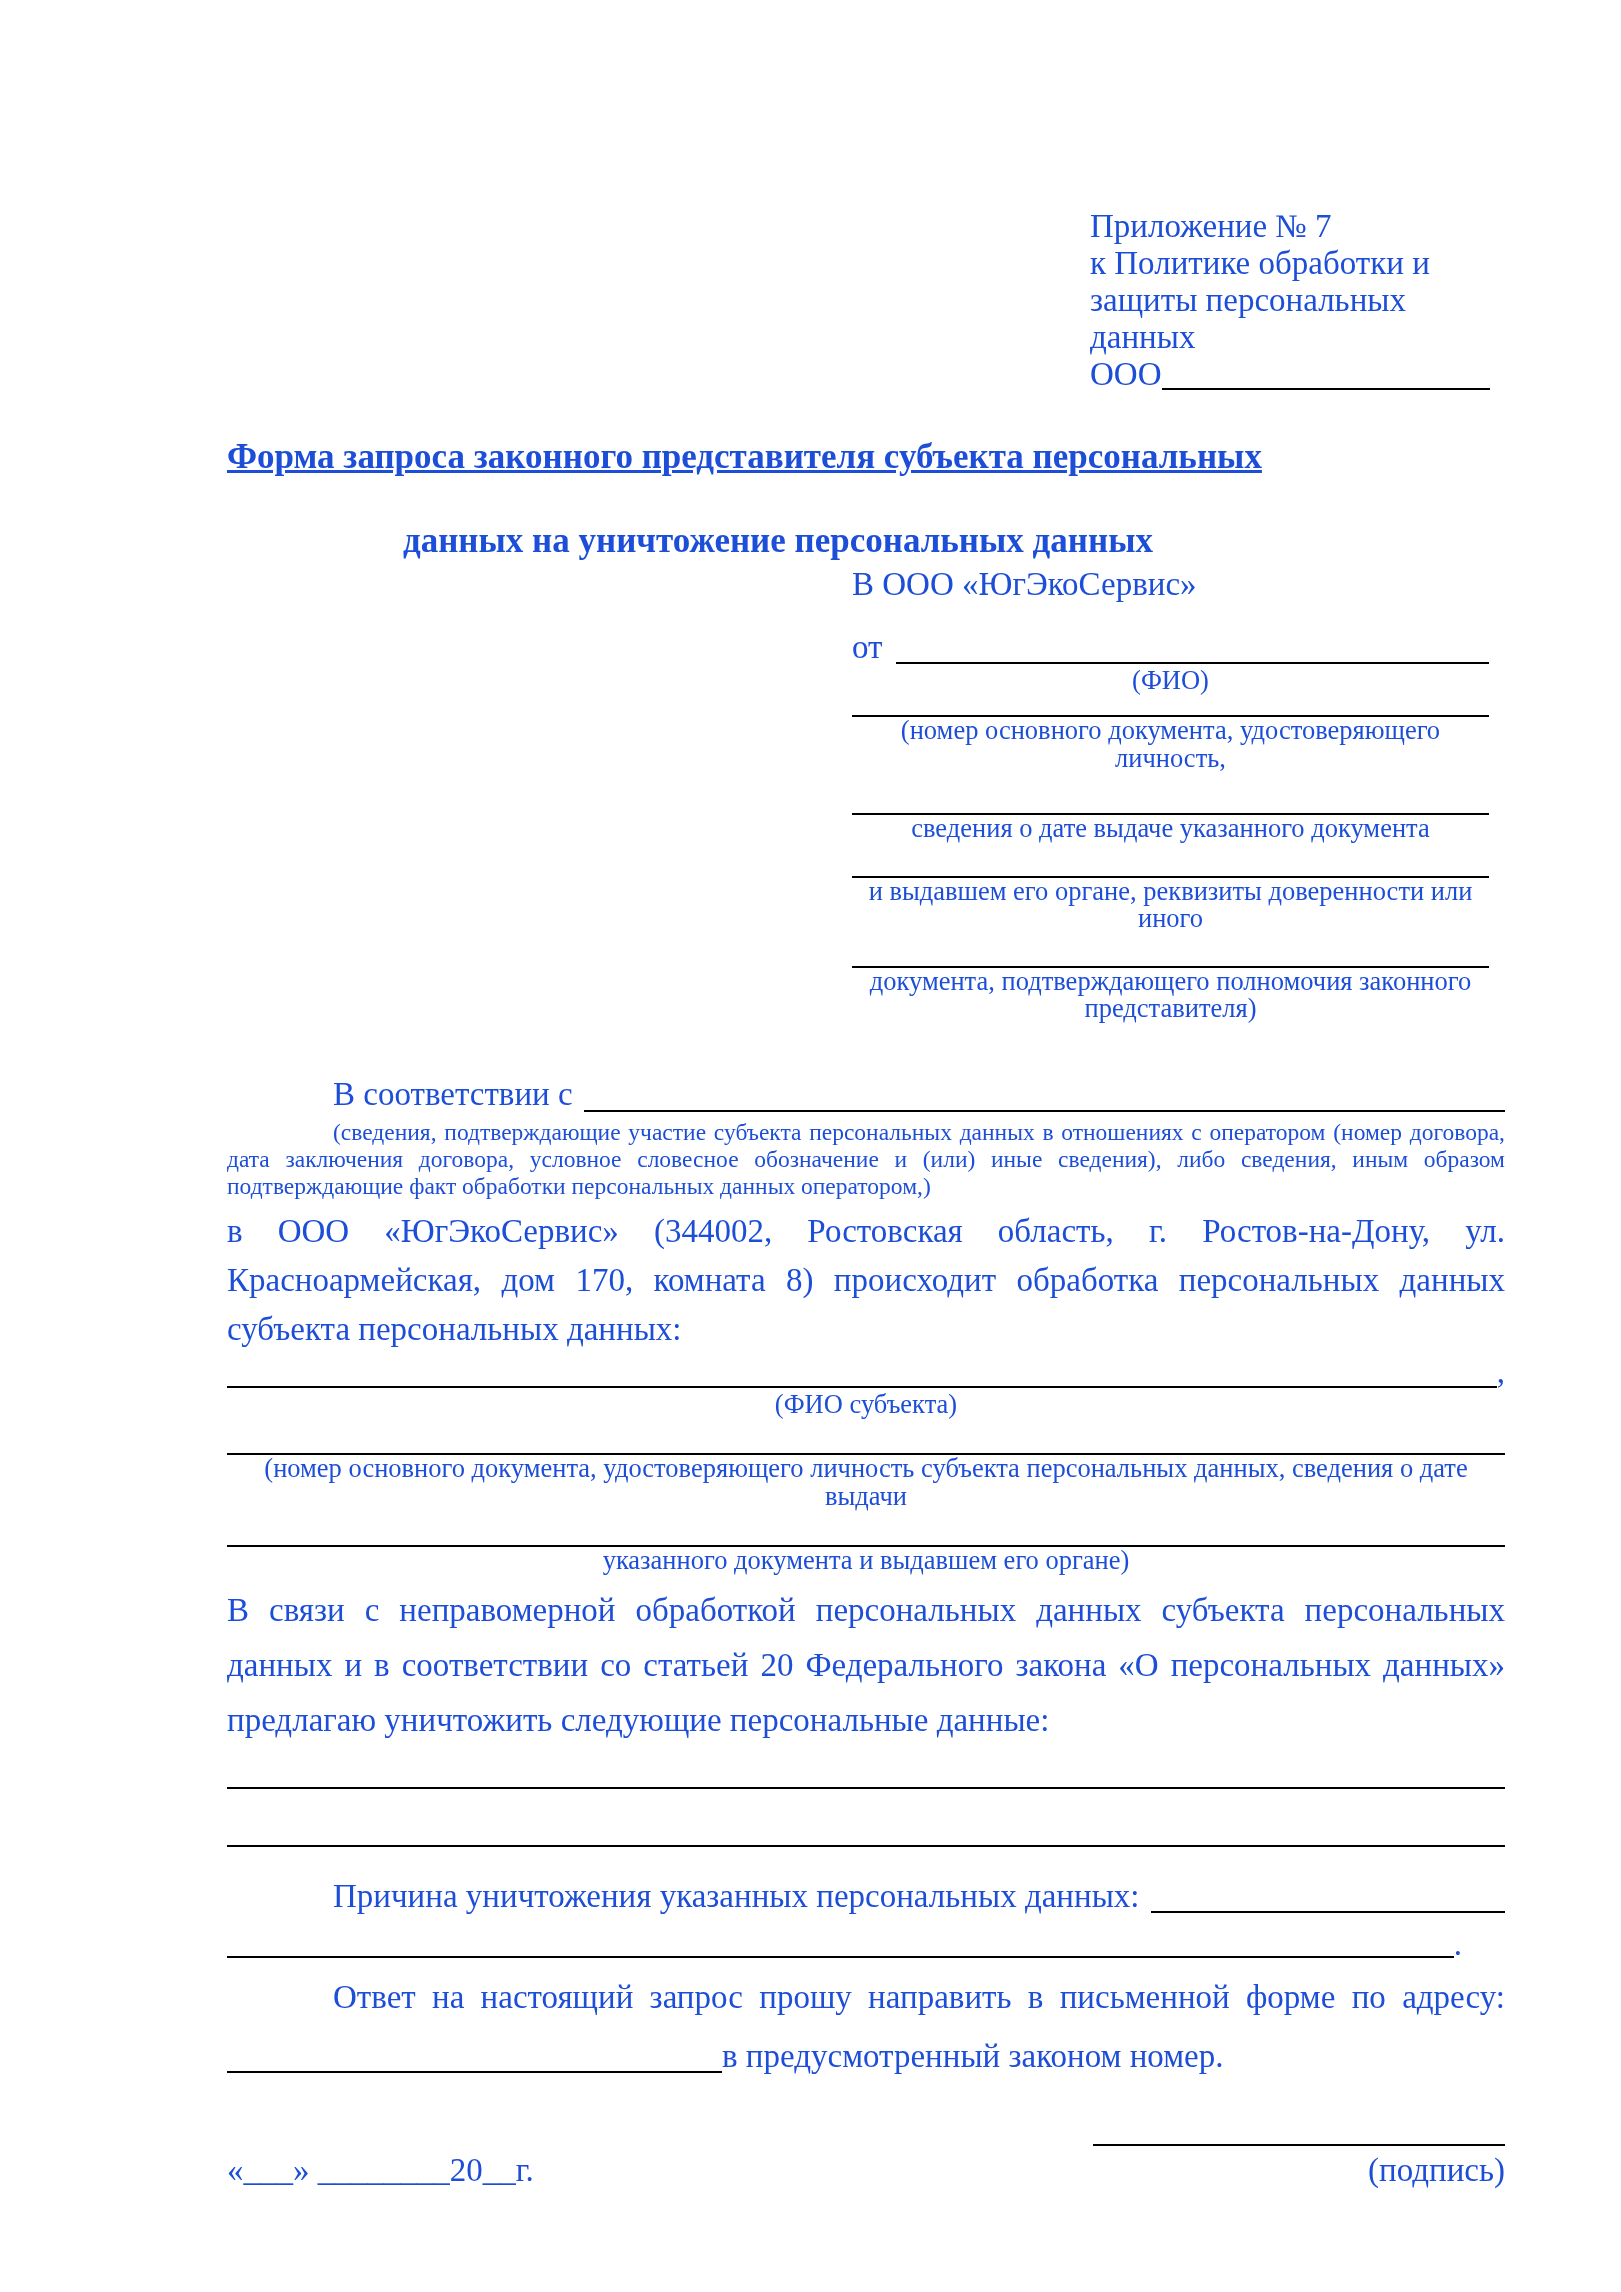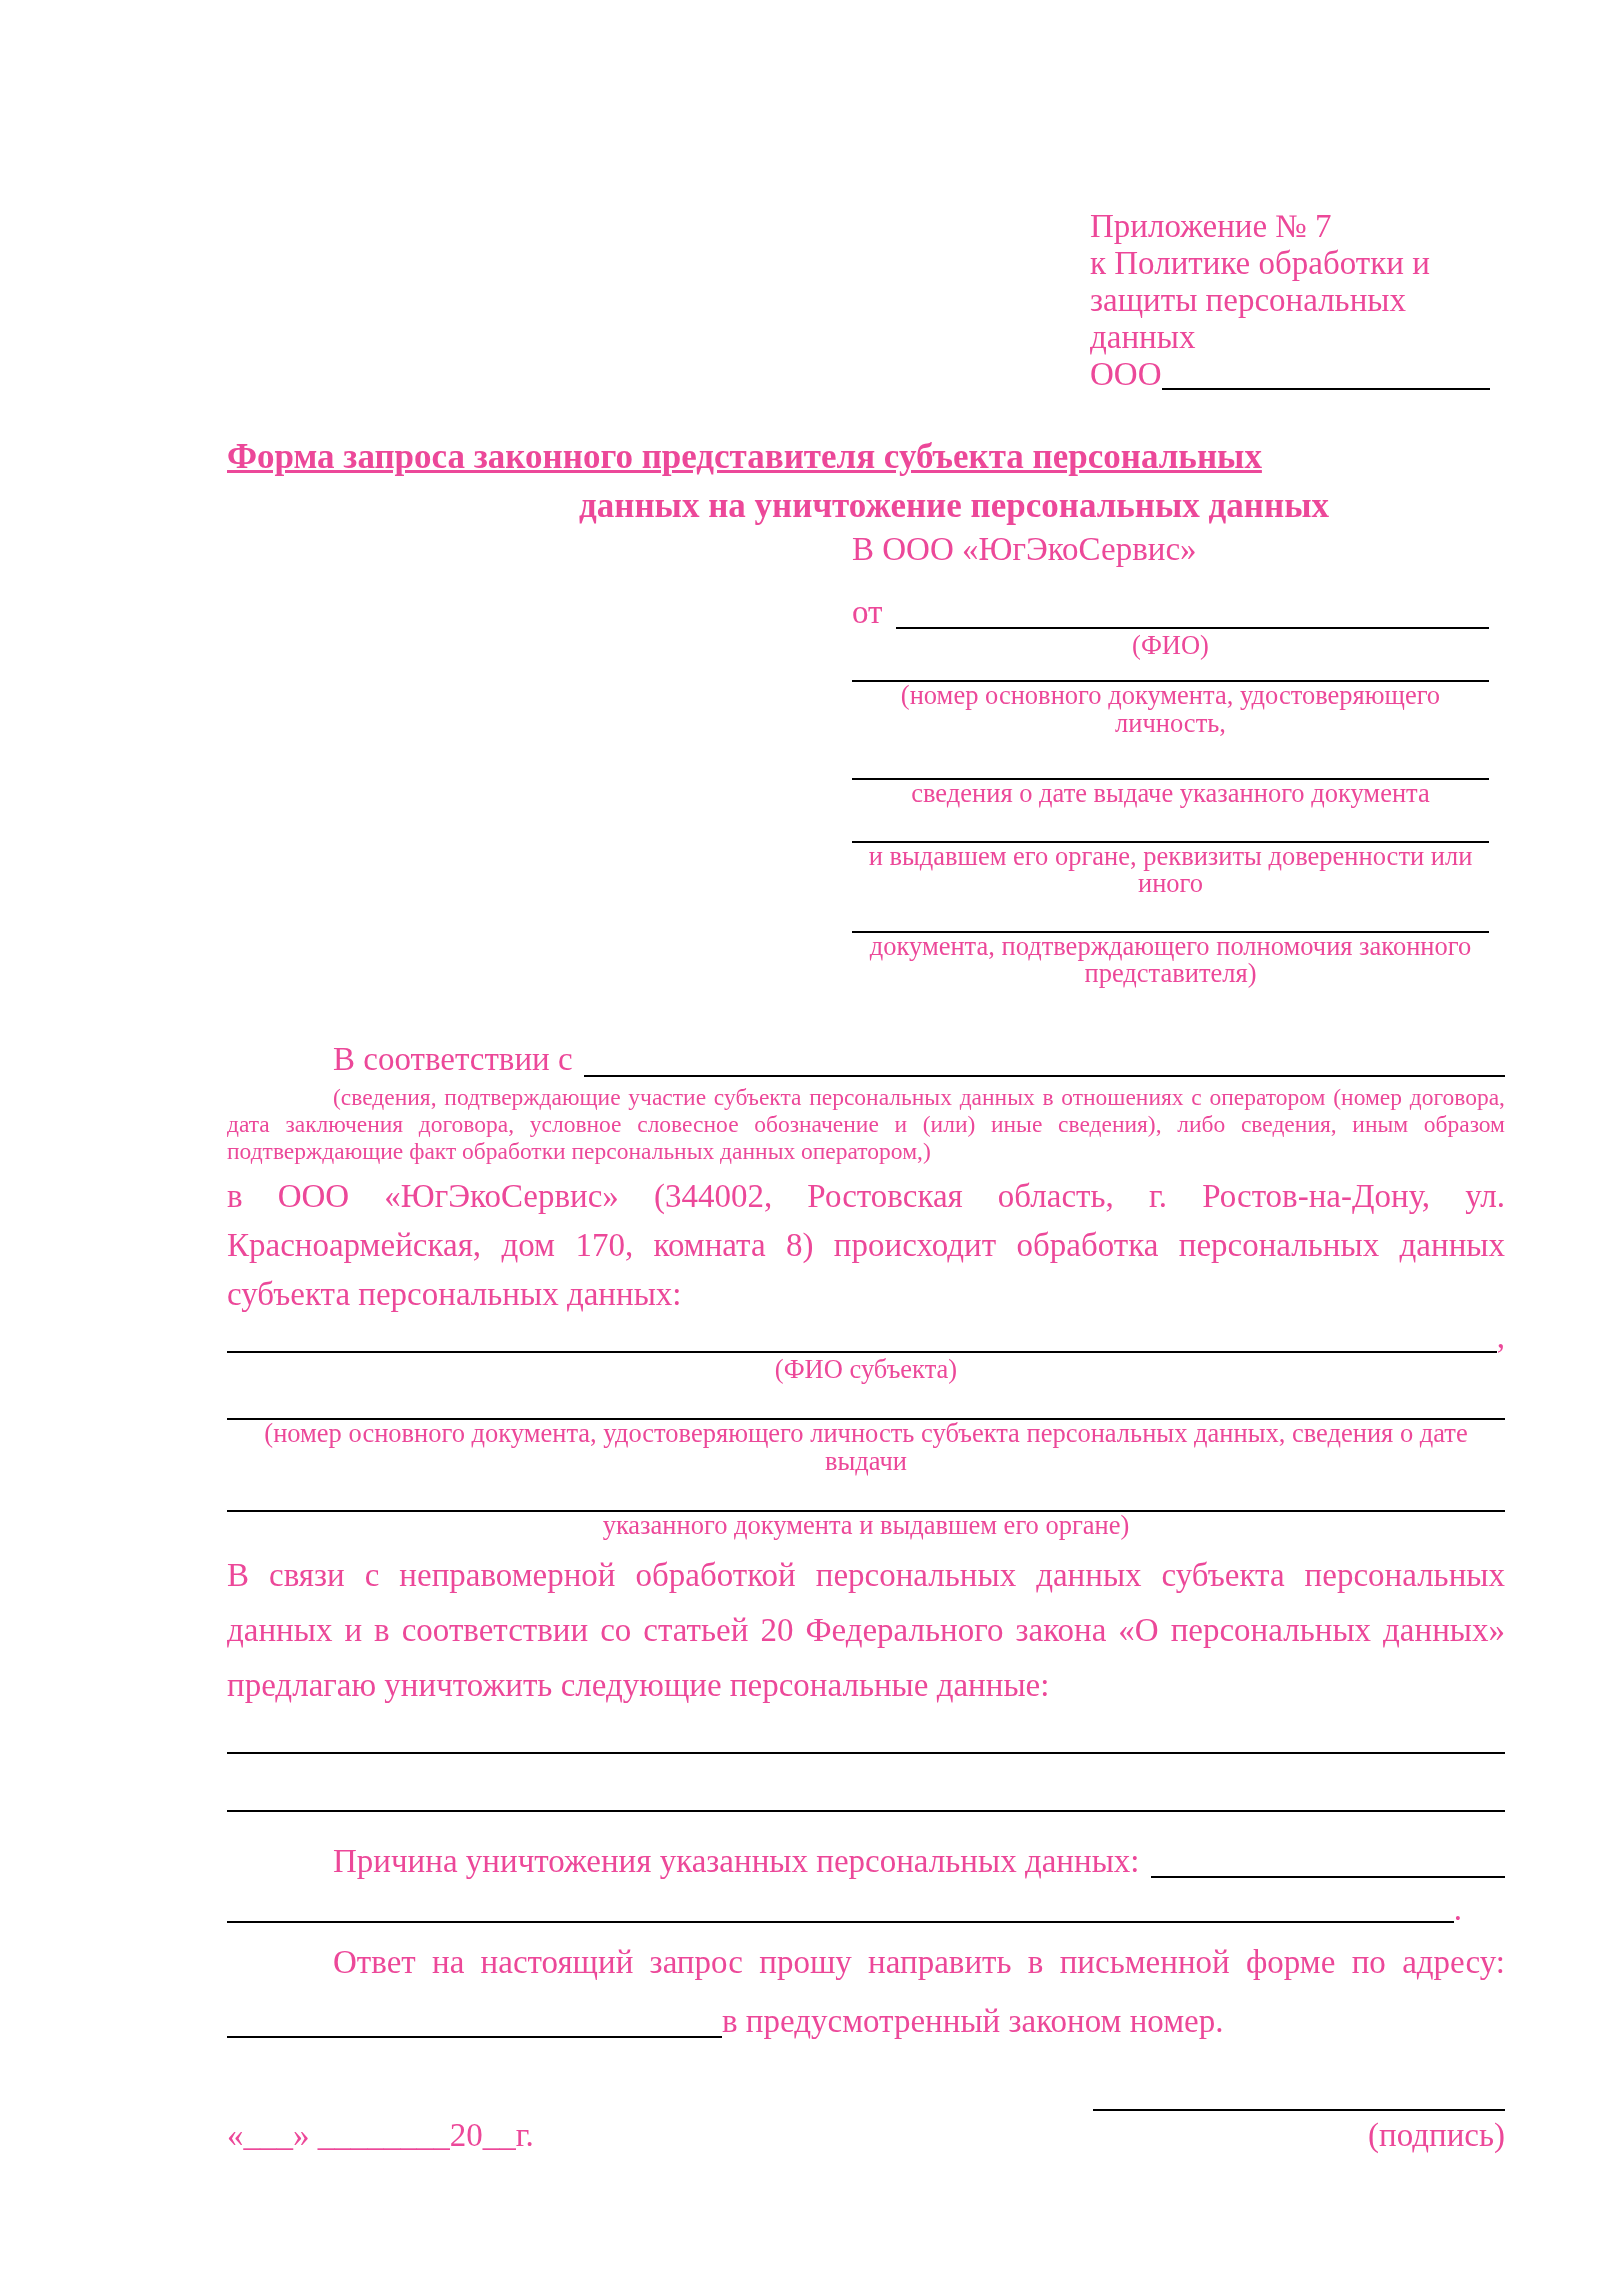--- a/index.html
+++ b/index.html
@@ -2,36 +2,36 @@
 <html><head>
 <meta charset="utf-8">
 <style>
   html,body { margin:0; padding:0; background:#ffffff; }
   .page {
     position:relative;
     width:1621px; height:2293px;
     box-sizing:border-box;
     padding:208px 116px 0 227px;
     background:#ffffff;
-    color:#ec4899;
+    color:#1d4ed8;
     font-family:"Liberation Serif","DejaVu Serif",serif;
     font-size:33px;
     overflow:hidden;
   }
   .blank { border-bottom:2.9px solid #000; height:33px; }
 
   
   .appendix { margin-left:863px; width:400px; line-height:37px; }
   .appendix .ooo-row { display:flex; align-items:center; }
   .appendix .ooo-blank { flex:1; height:29px; border-bottom:2.9px solid #000; }
 
   
   .title { margin-top:39px; font-weight:bold; font-size:35px; line-height:49px; }
   .title .t1 { text-align:left; padding-right:108px;text-decoration:underline; }
-  .title .t2 { text-align:center; padding-left:176px; }
+  .title .t2 { padding-left:176px;margin-top:35px; }
 
   
   .addr { margin-left:625px; width:637px; }
   .addr .to { line-height:39px; }
   .from-row { display:flex; align-items:flex-end; margin-top:23.5px; height:39px; }
   .from-row .lbl { padding-right:13.7px; line-height:39px; }
   .from-row .blank { flex:1; margin-bottom:2.9px; }
   .cap { font-size:26.5px; line-height:27.4px; text-align:center; }
   .fld { border-bottom:2.9px solid #000; }
   .f1 { margin-top:7.8px; height:13.7px; }

